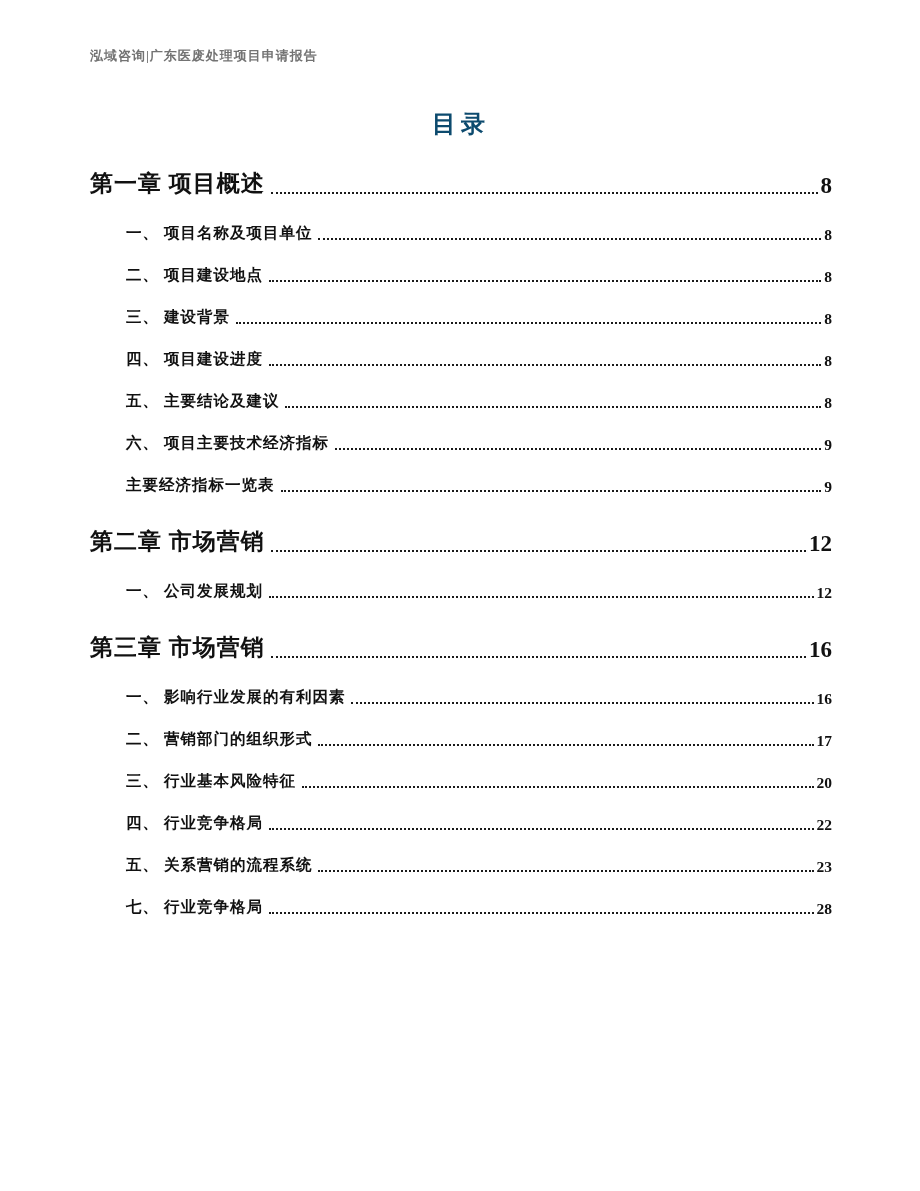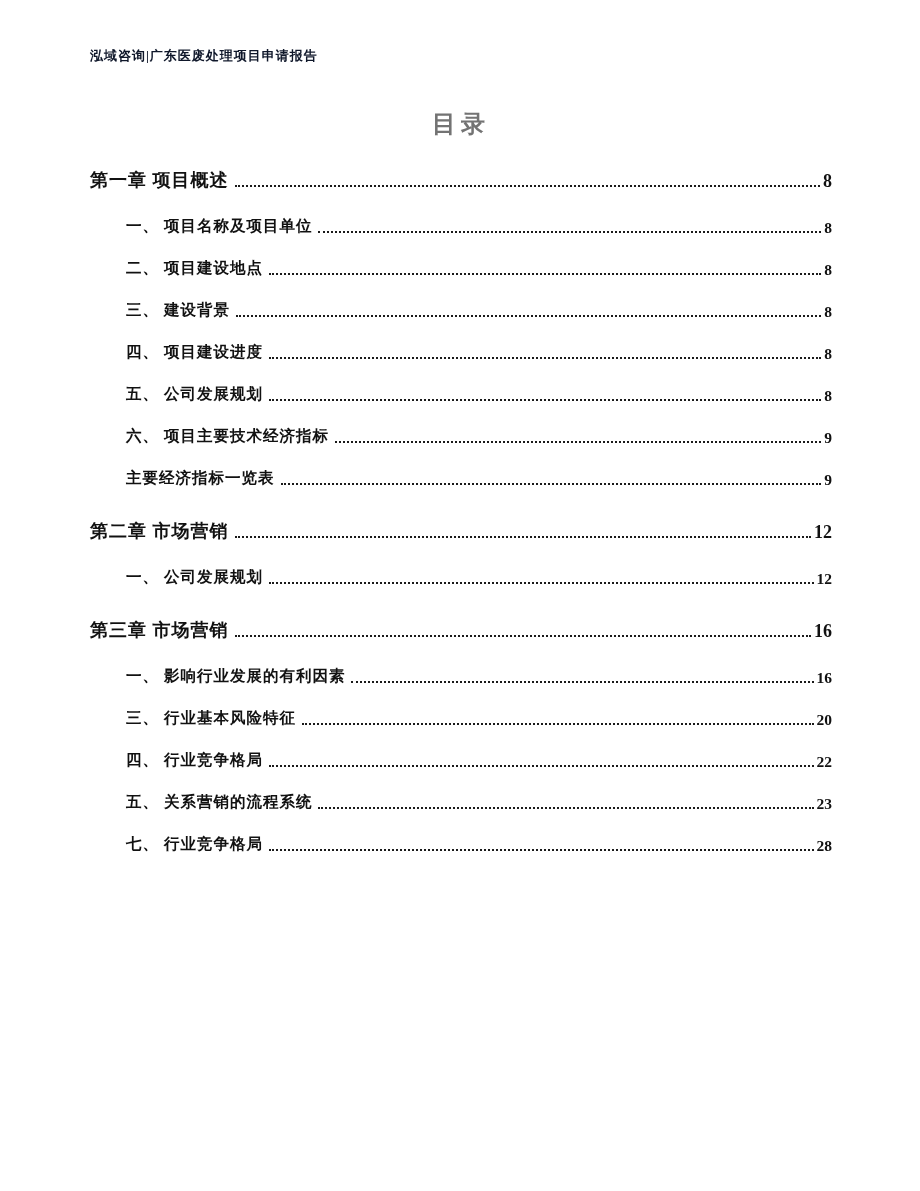--- a/index.html
+++ b/index.html
@@ -13,29 +13,29 @@
     box-sizing: border-box;
     background: #ffffff;
     padding: 48px 88px 40px 90px;
     font-family: "Liberation Serif", serif;
     color: #111111;
     overflow: hidden;
   }
   .doc-header {
     font-size: 13px;
     font-weight: bold;
-    color: #0f172a;
+    color: #737373;
     letter-spacing: 1px;
     line-height: 1.2;
   }
   .doc-title {
     text-align: center;
     font-size: 24px;
     font-weight: bold;
-    color: #737373;
+    color: #0c4a6e;
     letter-spacing: 5px;
     margin: 46px 0 10px 0;
     line-height: 1.2;
   }
   .toc {
     margin-top: 6px;
   }
   .toc-row {
     display: flex;
     align-items: flex-end;
@@ -47,21 +47,21 @@
   .toc-row .leader {
     flex: 1 1 auto;
     border-bottom: 2px dotted #1a1a1a;
     margin: 0 3px 4px 6px;
     min-width: 20px;
   }
   .toc-row .page-num {
     white-space: nowrap;
   }
   .toc-row.chapter {
-    font-size: 18px;
+    font-size: 23px;
     font-weight: bold;
     margin-top: 30px;
     margin-bottom: 24px;
   }
   .toc-row.chapter .leader {
     margin-bottom: 5px;
   }
   .toc-row.section {
     font-size: 15.5px;
     font-weight: bold;
@@ -99,21 +99,21 @@
         <span class="label">三、 建设背景</span>
         <span class="leader"></span>
         <span class="page-num">8</span>
       </div>
       <div class="toc-row section">
         <span class="label">四、 项目建设进度</span>
         <span class="leader"></span>
         <span class="page-num">8</span>
       </div>
       <div class="toc-row section">
-        <span class="label">五、 公司发展规划</span>
+        <span class="label">五、 主要结论及建议</span>
         <span class="leader"></span>
         <span class="page-num">8</span>
       </div>
       <div class="toc-row section">
         <span class="label">六、 项目主要技术经济指标</span>
         <span class="leader"></span>
         <span class="page-num">9</span>
       </div>
       <div class="toc-row section">
         <span class="label">主要经济指标一览表</span>
@@ -134,20 +134,25 @@
         <span class="label">第三章 市场营销</span>
         <span class="leader"></span>
         <span class="page-num">16</span>
       </div>
       <div class="toc-row section">
         <span class="label">一、 影响行业发展的有利因素</span>
         <span class="leader"></span>
         <span class="page-num">16</span>
       </div>
       <div class="toc-row section">
+        <span class="label">二、 营销部门的组织形式</span>
+        <span class="leader"></span>
+        <span class="page-num">17</span>
+      </div>
+      <div class="toc-row section">
         <span class="label">三、 行业基本风险特征</span>
         <span class="leader"></span>
         <span class="page-num">20</span>
       </div>
       <div class="toc-row section">
         <span class="label">四、 行业竞争格局</span>
         <span class="leader"></span>
         <span class="page-num">22</span>
       </div>
       <div class="toc-row section">

